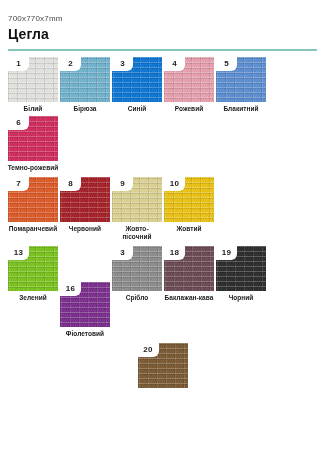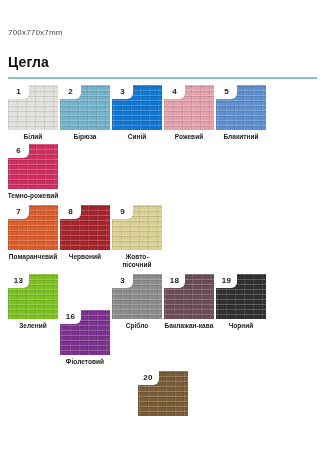--- a/index.html
+++ b/index.html
@@ -14,40 +14,40 @@
     font-family: "Liberation Sans", "DejaVu Sans", sans-serif;
     overflow: hidden;
     -webkit-font-smoothing: antialiased;
   }
 
   .page {
     position: relative;
     width: 325px;
     height: 460px;
     box-sizing: border-box;
-    padding: 14px 8px;
+    padding: 0 8px;
   }
 
   
   .header {
     padding-top: 14px;
   }
   .dims {
     font-size: 8px;
     line-height: 10px;
     color: #4a4a4a;
     letter-spacing: .2px;
     font-weight: 400;
   }
   .title {
     font-size: 14px;
     line-height: 17px;
     font-weight: bold;
     color: #111111;
-    margin-top: 16px;
+    margin-top: 2px;
     letter-spacing: .1px;
   }
   .rule {
     height: 2px;
     background: #86c6bd;
     margin-top: 6px;
     margin-bottom: 6px;
     width: 100%;
   }
 
@@ -239,20 +239,29 @@
         </div>
         <div class="cell">
           <div class="swatch" style="background-color: rgb(221, 211, 146);">
             <div class="grain"></div>
             <div class="notch">
               <span>9</span>
             </div>
           </div>
           <div class="label">Жовто-пісочний</div>
         </div>
+        <div class="cell">
+          <div class="swatch" style="background-color: rgb(237, 196, 18);">
+            <div class="grain"></div>
+            <div class="notch">
+              <span>10</span>
+            </div>
+          </div>
+          <div class="label">Жовтий</div>
+        </div>
       </div>
       <div class="row-gap"></div>
       <div class="grid">
         <div class="cell">
           <div class="swatch" style="background-color: rgb(122, 196, 28);">
             <div class="grain"></div>
             <div class="notch">
               <span>13</span>
             </div>
           </div>

